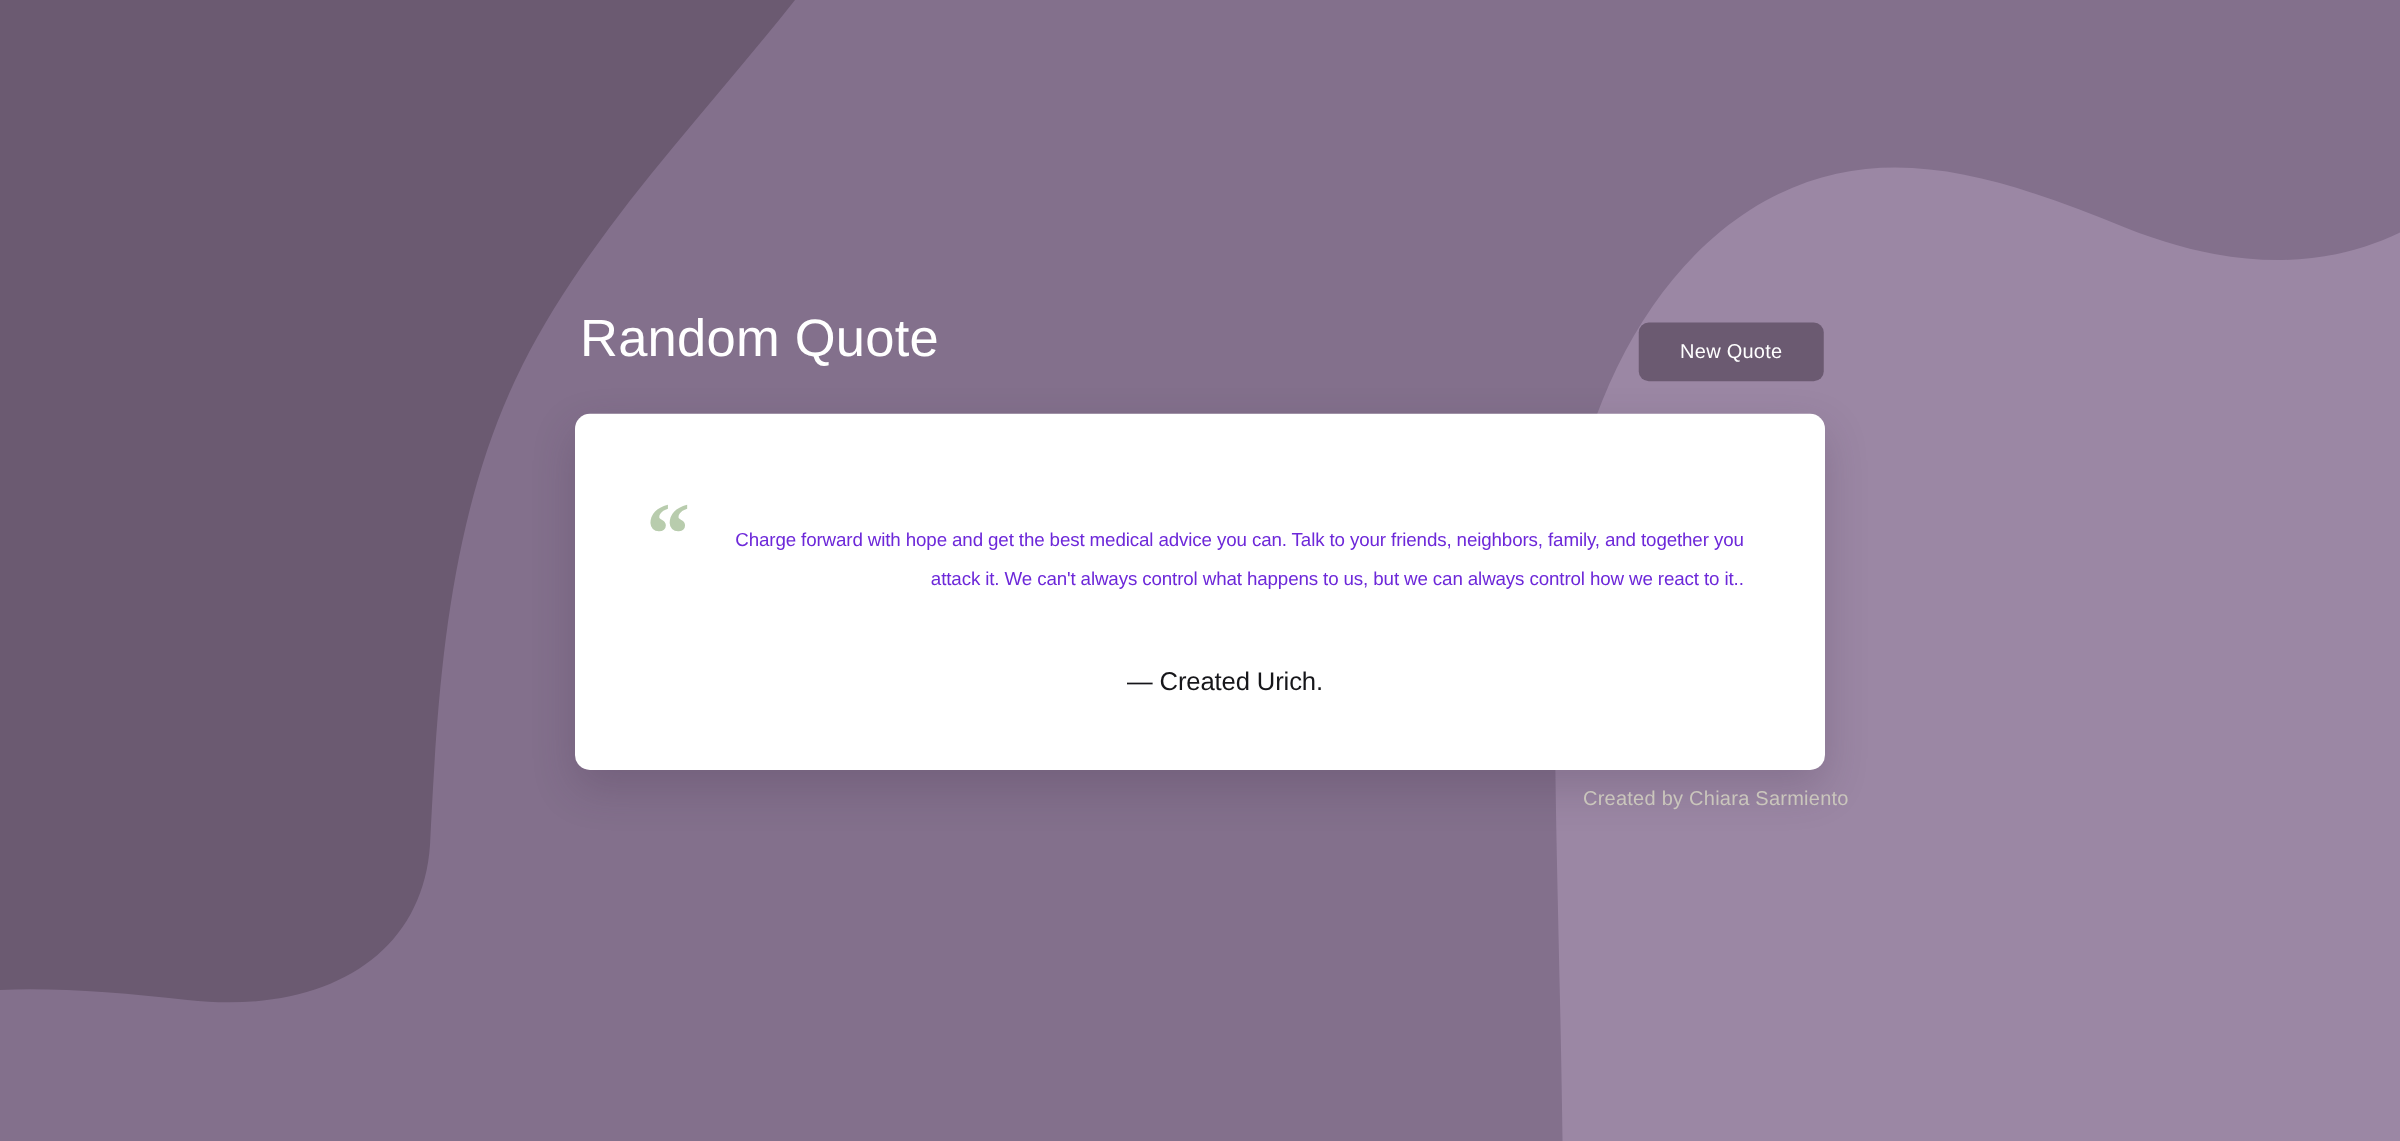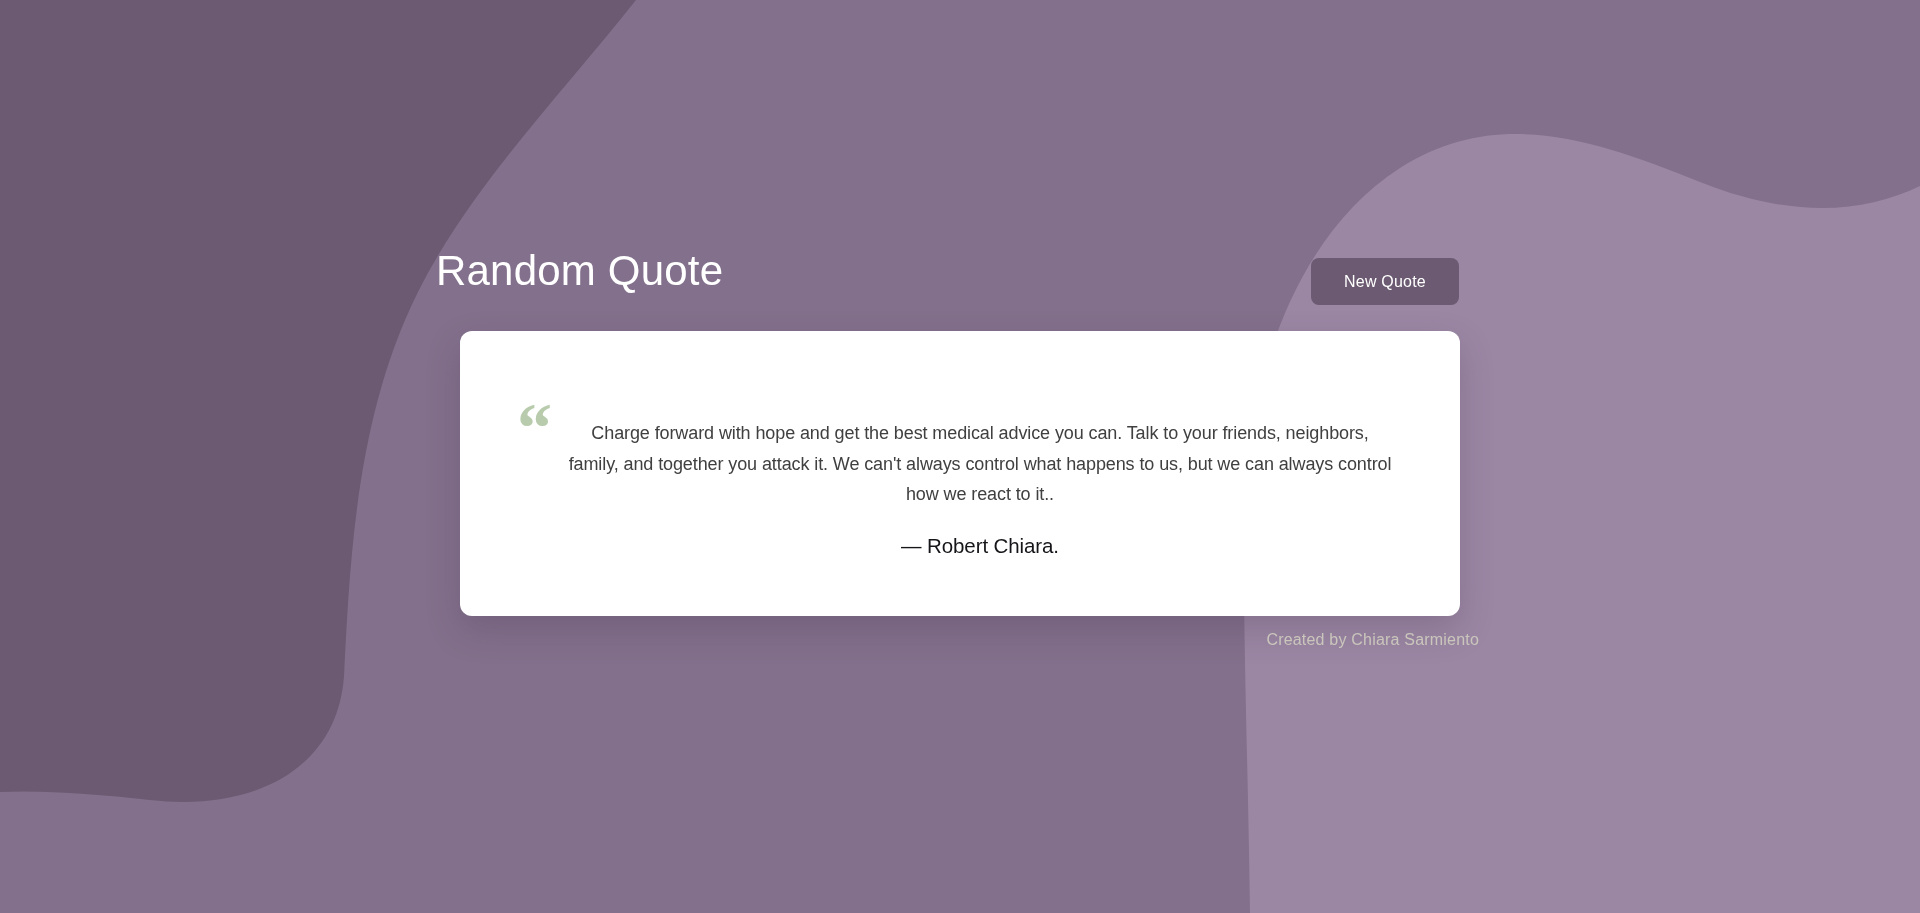--- a/index.html
+++ b/index.html
@@ -27,21 +27,21 @@
 
   
   .stage {
     position:absolute;
     inset:0;
     z-index:1;
   }
 
   #page-title {
     position:absolute;
-    left:436px;
+    left:464px;
     top:248px;
     font-size:42px;
     font-weight:300;
     letter-spacing:0.2px;
     color:#ffffff;
     line-height:1.1;
     white-space:nowrap;
   }
 
   #new-quote-button {
@@ -86,25 +86,25 @@
     font-family:"Liberation Serif", serif;
     font-weight:700;
     user-select:none;
   }
 
   #quote-text {
     position:absolute;
     left:105px;
     top:87px;
     width:830px;
-    text-align:center;
-    font-size:18px;
+    text-align:right;
+    font-size:15px;
     font-weight:300;
     line-height:30.5px;
-    color:#404040;
+    color:#6d28d9;
     letter-spacing:-0.1px;
   }
 
   #quote-author {
     position:absolute;
     left:105px;
     top:203px;
     width:830px;
     text-align:center;
     font-size:20.5px;
@@ -149,18 +149,18 @@
   <h1 id="page-title">Random Quote</h1>
 
   <button id="new-quote-button">New Quote</button>
 
   <div id="quote-card">
 
     <span id="quote-mark-icon">“</span>
 
     <p id="quote-text">Charge forward with hope and get the best medical advice you can. Talk to your friends, neighbors, family, and together you attack it. We can't always control what happens to us, but we can always control how we react to it..</p>
 
-    <p id="quote-author">— Robert Chiara.</p>
+    <p id="quote-author">— Created Urich.</p>
   </div>
 
   <div id="footer-credit">Created by Chiara Sarmiento</div>
 
 </div>
 
 </body></html>

